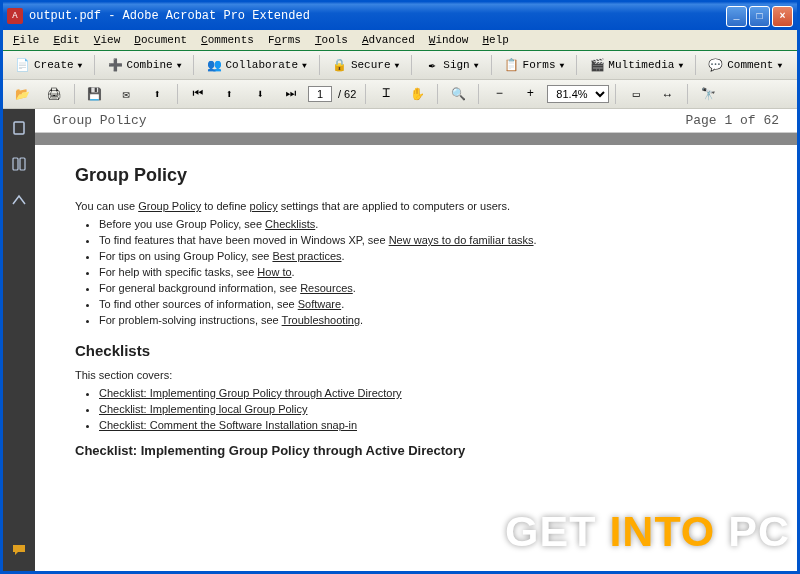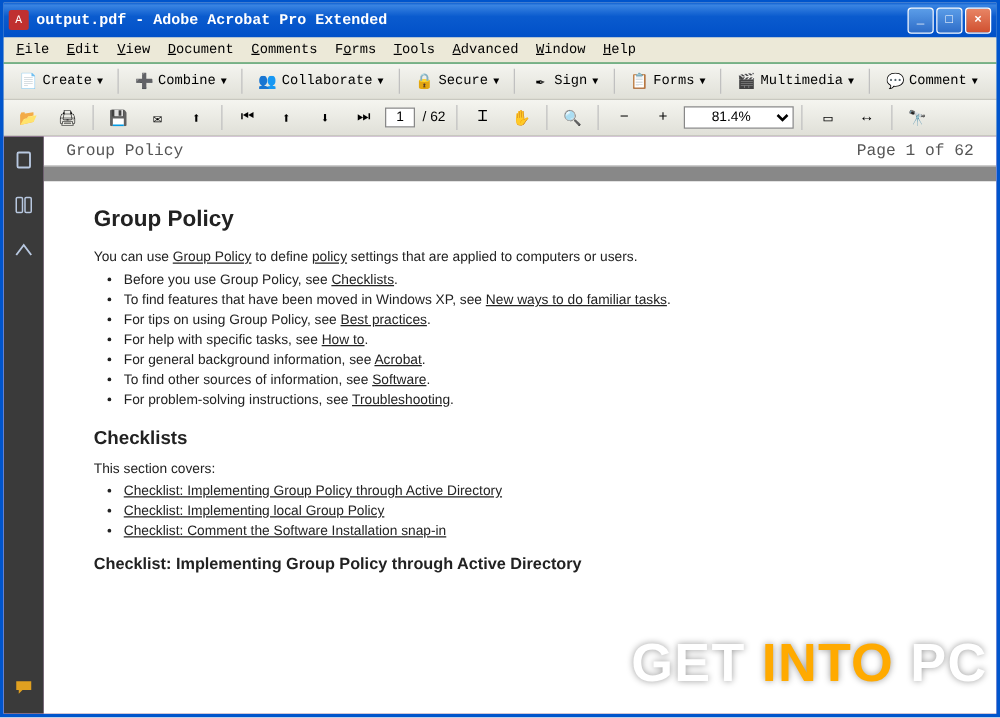--- a/index.html
+++ b/index.html
@@ -1,34 +1,34 @@
 <!DOCTYPE html>
 <html><head>
 <meta charset="utf-8">
 <style>
 * { margin: 0; padding: 0; box-sizing: border-box; }
 body { font-family: "Courier New", monospace; font-size: 11px; background: #fff; width: 800px; height: 574px; overflow: hidden; position: relative; }
 .window { border: 3px solid #0055cc; border-top-width: 2px; background: #ece9d8; height: 100%; display: flex; flex-direction: column; }
 .titlebar { background: linear-gradient(to bottom, #0a5bce 0%, #3984e2 8%, #0a5bce 40%, #0050c8 100%); height: 28px; display: flex; align-items: center; padding: 0 4px; color: white; }
 .titlebar-icon { width: 16px; height: 16px; background: #c03030; margin-right: 6px; border-radius: 2px; display: inline-flex; align-items: center; justify-content: center; font-size: 9px; color: white; }
-.titlebar-title { flex: 1; font-family: "Courier New", monospace; font-weight: bold; font-size: 12px; }
+.titlebar-title { flex: 1; font-family: "Courier New", monospace; font-weight: normal; font-size: 12px; }
 .window-controls { display: flex; gap: 2px; }
 .win-btn { width: 21px; height: 21px; background: linear-gradient(to bottom, #5b9de8, #2e6dc8); border: 1px solid #fff; border-radius: 3px; display: flex; align-items: center; justify-content: center; color: white; font-weight: bold; font-size: 10px; cursor: pointer; }
 .win-btn.close { background: linear-gradient(to bottom, #e88565, #d05030); }
 .menubar { background: #ece9d8; padding: 2px 4px; display: flex; gap: 2px; border-bottom: 1px solid #15803d; font-family: "Courier New", monospace; font-size: 11px; }
 .menu-item { padding: 2px 6px; cursor: pointer; }
 .menu-item u { text-decoration: underline; }
 .toolbar1, .toolbar2 { background: linear-gradient(to bottom, #f5f5f0, #e0e0d8); padding: 3px 6px; display: flex; align-items: center; gap: 3px; border-bottom: 1px solid #c8c8c0; }
 .tb-btn { display: flex; align-items: center; gap: 3px; padding: 2px 5px; border: 1px solid transparent; border-radius: 2px; cursor: pointer; font-family: "Courier New", monospace; font-size: 11px; }
 .tb-icon { width: 16px; height: 16px; display: inline-flex; align-items: center; justify-content: center; font-size: 12px; }
 .tb-drop { font-size: 8px; margin-left: 1px; }
 .tb-sep { width: 1px; height: 20px; background: #c0c0c0; margin: 0 3px; }
 .page-input { width: 24px; text-align: center; border: 1px solid #888; font-size: 11px; padding: 1px; }
 .page-total { font-family: Liberation Sans, sans-serif; font-size: 11px; margin: 0 3px; }
-.zoom-sel { border: 1px solid #888; font-size: 11px; padding: 1px 17px; background: white; }
+.zoom-sel { border: 1px solid #888; font-size: 11px; padding: 1px 4px; background: white; }
 .workspace { flex: 1; display: flex; background: #f0abfc; overflow: hidden; }
 .sidebar { width: 32px; background: #3a3a3a; display: flex; flex-direction: column; align-items: center; padding-top: 8px; gap: 14px; }
 .sidebar-btn { width: 22px; height: 22px; display: flex; align-items: center; justify-content: center; cursor: pointer; color: #b8c8e0; }
 .sidebar-btn svg { width: 16px; height: 16px; }
 .doc-area { flex: 1; background: #888; display: flex; flex-direction: column; overflow: hidden; }
 .doc-header { background: #fff; padding: 4px 18px; display: flex; justify-content: space-between; font-family: "Courier New", monospace; font-size: 13px; color: #555; border-bottom: 1px solid #ccc; }
 .doc-page { flex: 1; background: #fff; margin: 12px 0 0 0; padding: 20px 40px; overflow: hidden; font-family: Verdana, Arial, sans-serif; color: #222; }
 .doc-page h1 { font-size: 18px; font-weight: bold; margin-bottom: 14px; }
 .doc-page h2 { font-size: 15px; font-weight: bold; margin: 16px 0 10px; }
 .doc-page h3 { font-size: 13px; font-weight: bold; margin: 12px 0 6px; }
@@ -216,21 +216,21 @@
       <div class="doc-page">
         <h1>Group Policy</h1>
         <p>
           <span>You can use </span><a href="#">Group Policy</a><span> to define </span><a href="#">policy</a><span> settings that are applied to computers or users.</span>
         </p>
         <ul>
           <li><span>Before you use Group Policy, see </span><a href="#">Checklists</a><span>.</span></li>
           <li><span>To find features that have been moved in Windows XP, see </span><a href="#">New ways to do familiar tasks</a><span>.</span></li>
           <li><span>For tips on using Group Policy, see </span><a href="#">Best practices</a><span>.</span></li>
           <li><span>For help with specific tasks, see </span><a href="#">How to</a><span>.</span></li>
-          <li><span>For general background information, see </span><a href="#">Acrobat</a><span>.</span></li>
+          <li><span>For general background information, see </span><a href="#">Resources</a><span>.</span></li>
           <li><span>To find other sources of information, see </span><a href="#">Software</a><span>.</span></li>
           <li><span>For problem-solving instructions, see </span><a href="#">Troubleshooting</a><span>.</span></li>
         </ul>
         <h2>Checklists</h2>
         <p>This section covers:</p>
         <ul>
           <li><a href="#">Checklist: Implementing Group Policy through Active Directory</a></li>
           <li><a href="#">Checklist: Implementing local Group Policy</a></li>
           <li><a href="#">Checklist: Comment the Software Installation snap-in</a></li>
         </ul>

